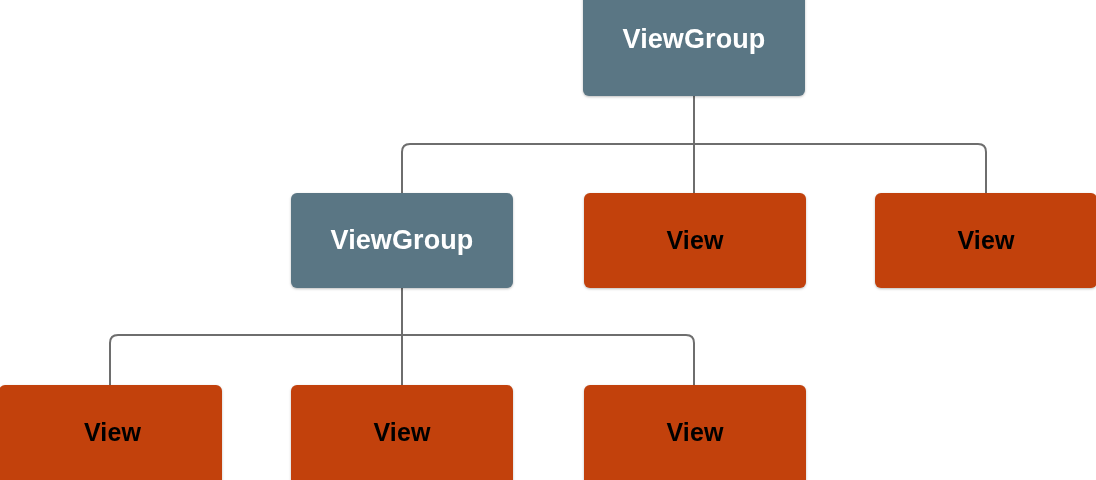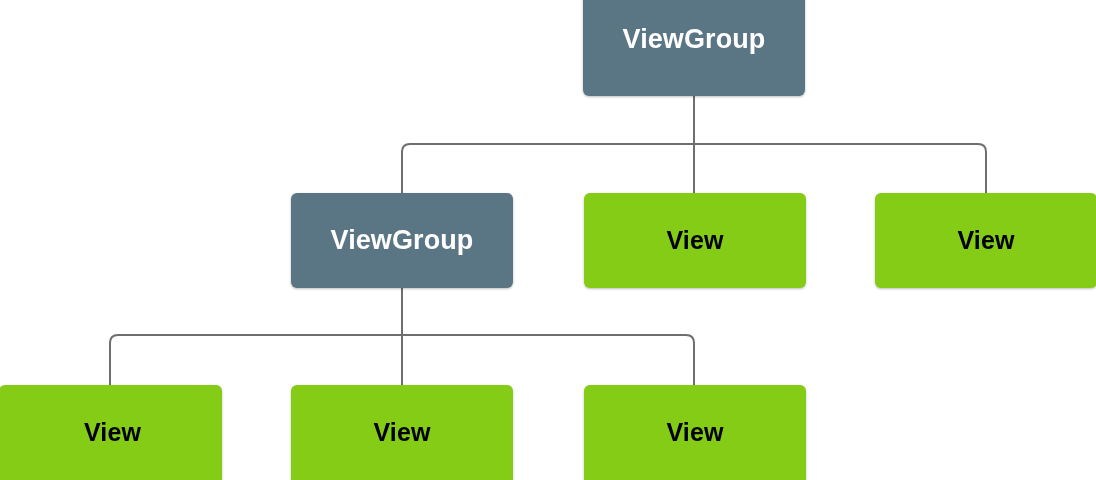--- a/index.html
+++ b/index.html
@@ -33,21 +33,21 @@
     display: flex;
     align-items: center;
     justify-content: center;
     border-radius: 6px;
     box-shadow: 0 1px 3px rgba(0,0,0,0.17), 0 1px 2px rgba(0,0,0,0.10);
   }
   .node.viewgroup {
     background: #5a7684;
   }
   .node.view {
-    background: #84cc16;
+    background: #c2410c;
     text-align: center;
   }
   .node-label {
     white-space: nowrap;
     line-height: 1;
     letter-spacing: 0.1px;
   }
   .node.viewgroup .node-label {
     color: #ffffff;
     font-size: 27px;

